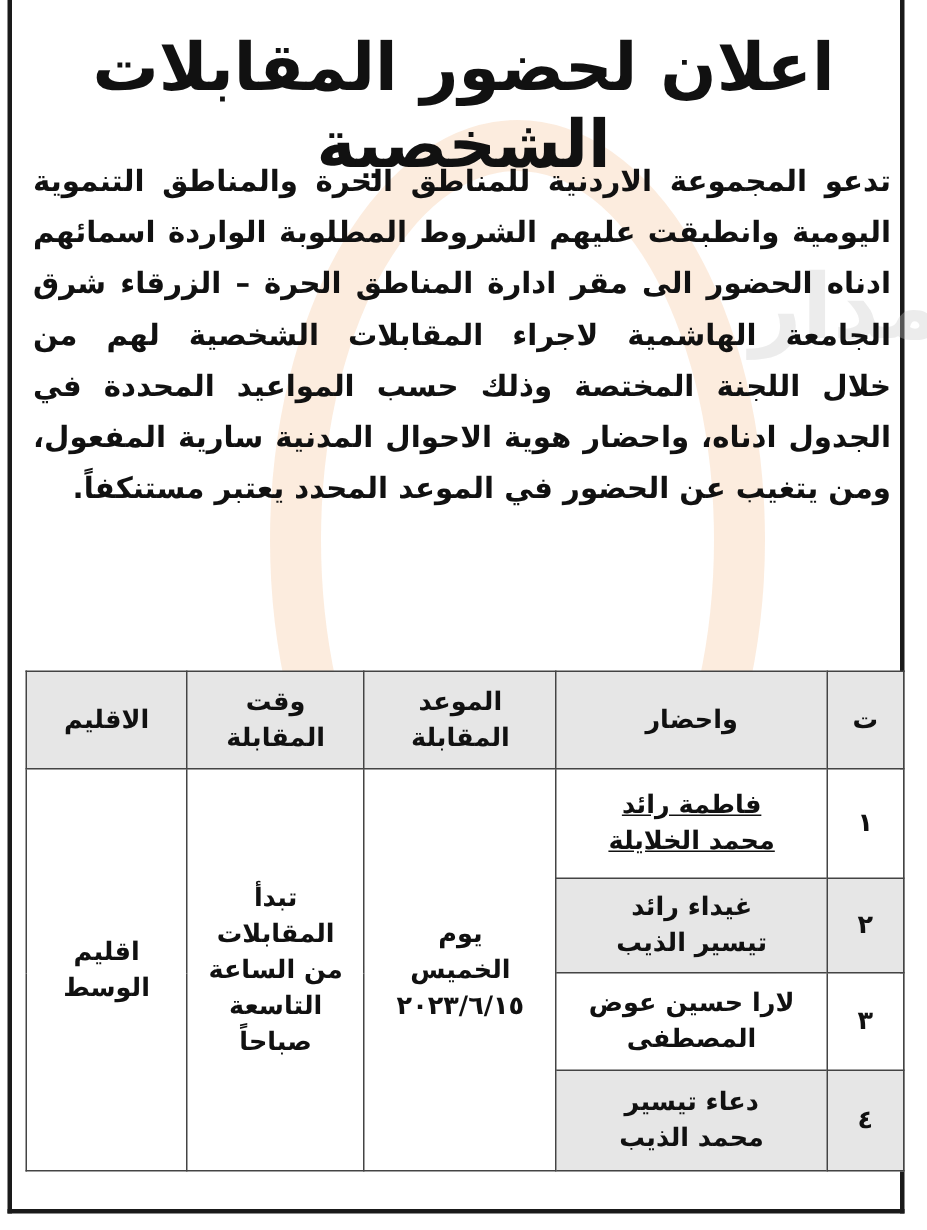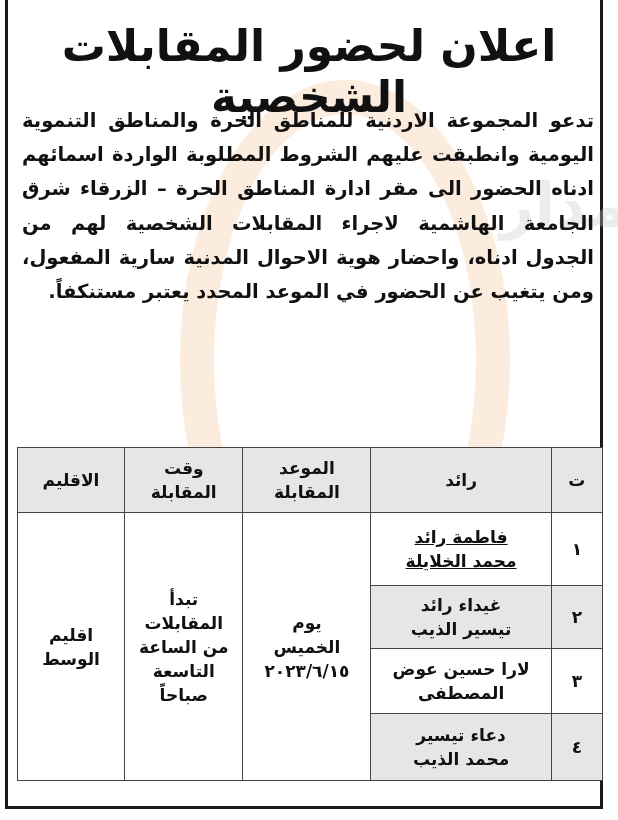--- a/index.html
+++ b/index.html
@@ -37,29 +37,30 @@
 <div class="watermark-text" style="left:500px; top:170px; font-size:60px;">مدار</div>
 <div class="watermark-text" style="left:20px; top:620px; font-size:150px;">الساعة</div>
 
 <div class="title">اعلان لحضور المقابلات الشخصية</div>
 
 <div class="body-text">
   <span>تدعو المجموعة الاردنية للمناطق الحرة والمناطق التنموية</span>
   <span>اليومية وانطبقت عليهم الشروط المطلوبة الواردة اسمائهم</span>
   <span>ادناه الحضور الى مقر ادارة المناطق الحرة – الزرقاء شرق</span>
   <span>الجامعة الهاشمية لاجراء المقابلات الشخصية لهم من</span>
+  <span>خلال اللجنة المختصة وذلك حسب المواعيد المحددة في</span>
   <span>الجدول ادناه، واحضار هوية الاحوال المدنية سارية المفعول،</span>
   <span class="last">ومن يتغيب عن الحضور في الموعد المحدد يعتبر مستنكفاً.</span>
 </div>
 
 <table class="schedule">
   <thead>
     <tr>
       <th class="c-num">ت</th>
-      <th class="c-name">رائد</th>
+      <th class="c-name">واحضار</th>
       <th class="c-date multi">
         <div>الموعد</div>
         <div>المقابلة</div>
       </th>
       <th class="c-time">
         <div>وقت</div>
         <div>المقابلة</div>
       </th>
       <th class="c-region">الاقليم</th>
     </tr>

